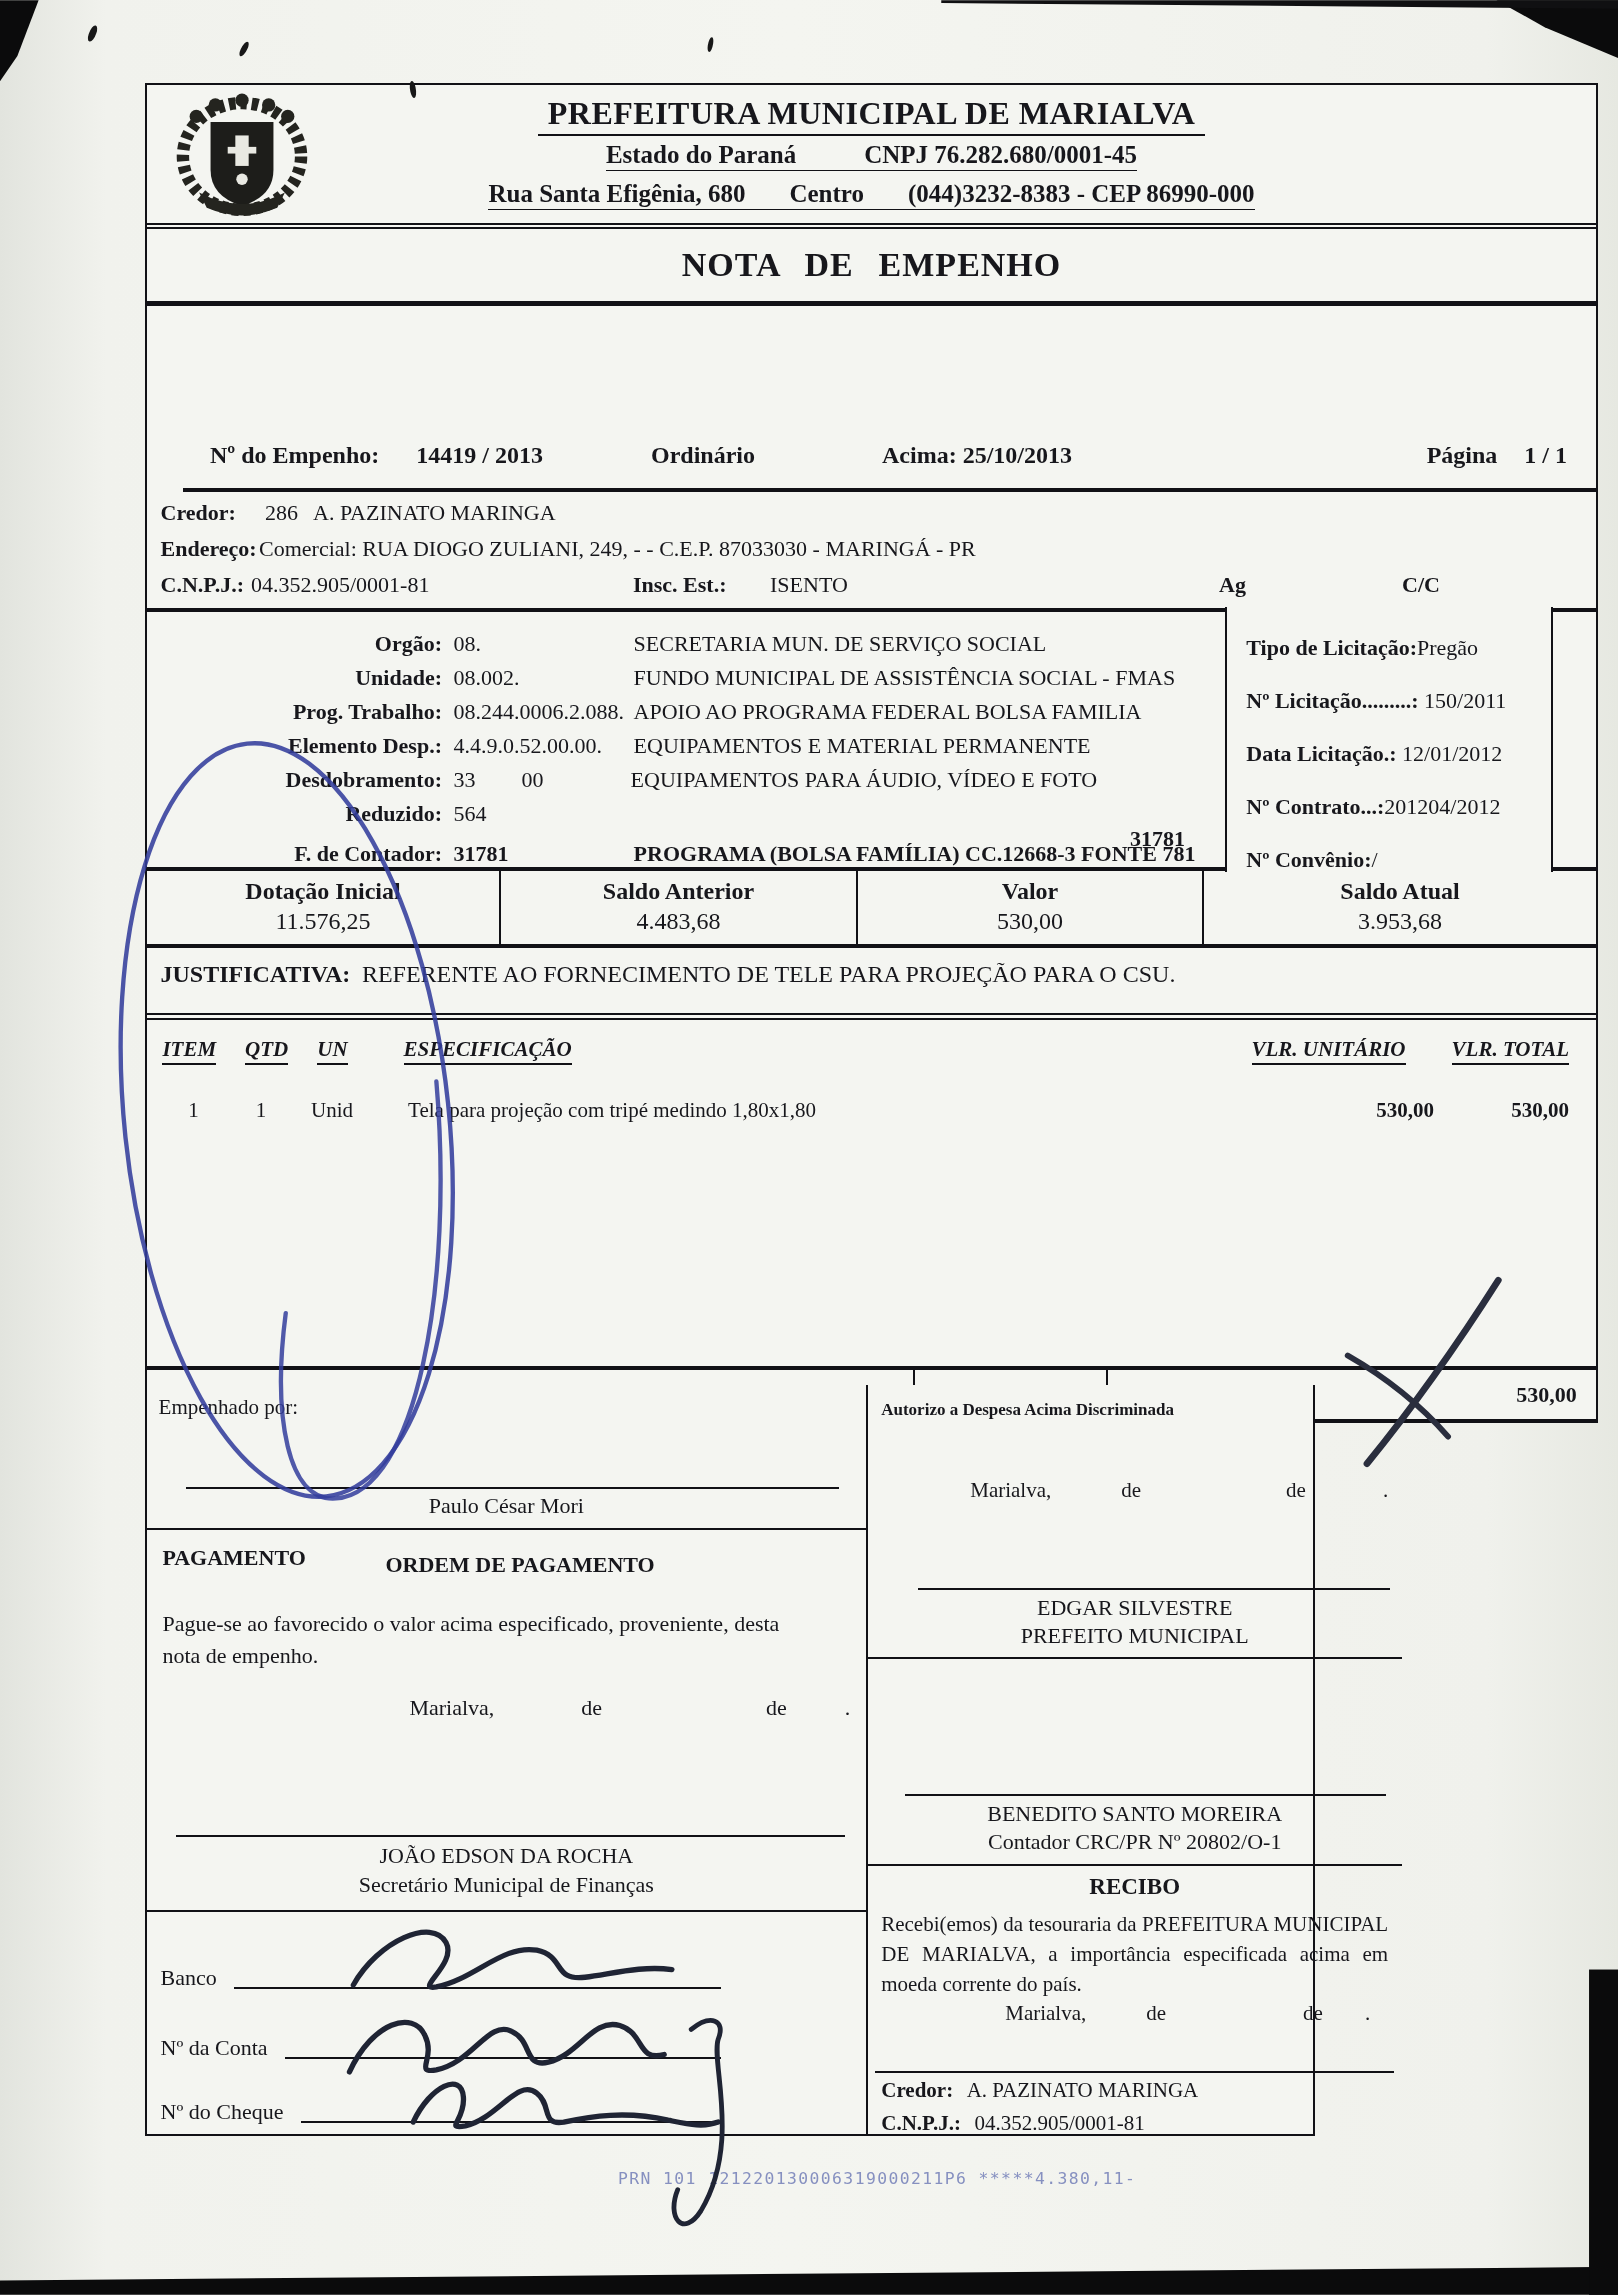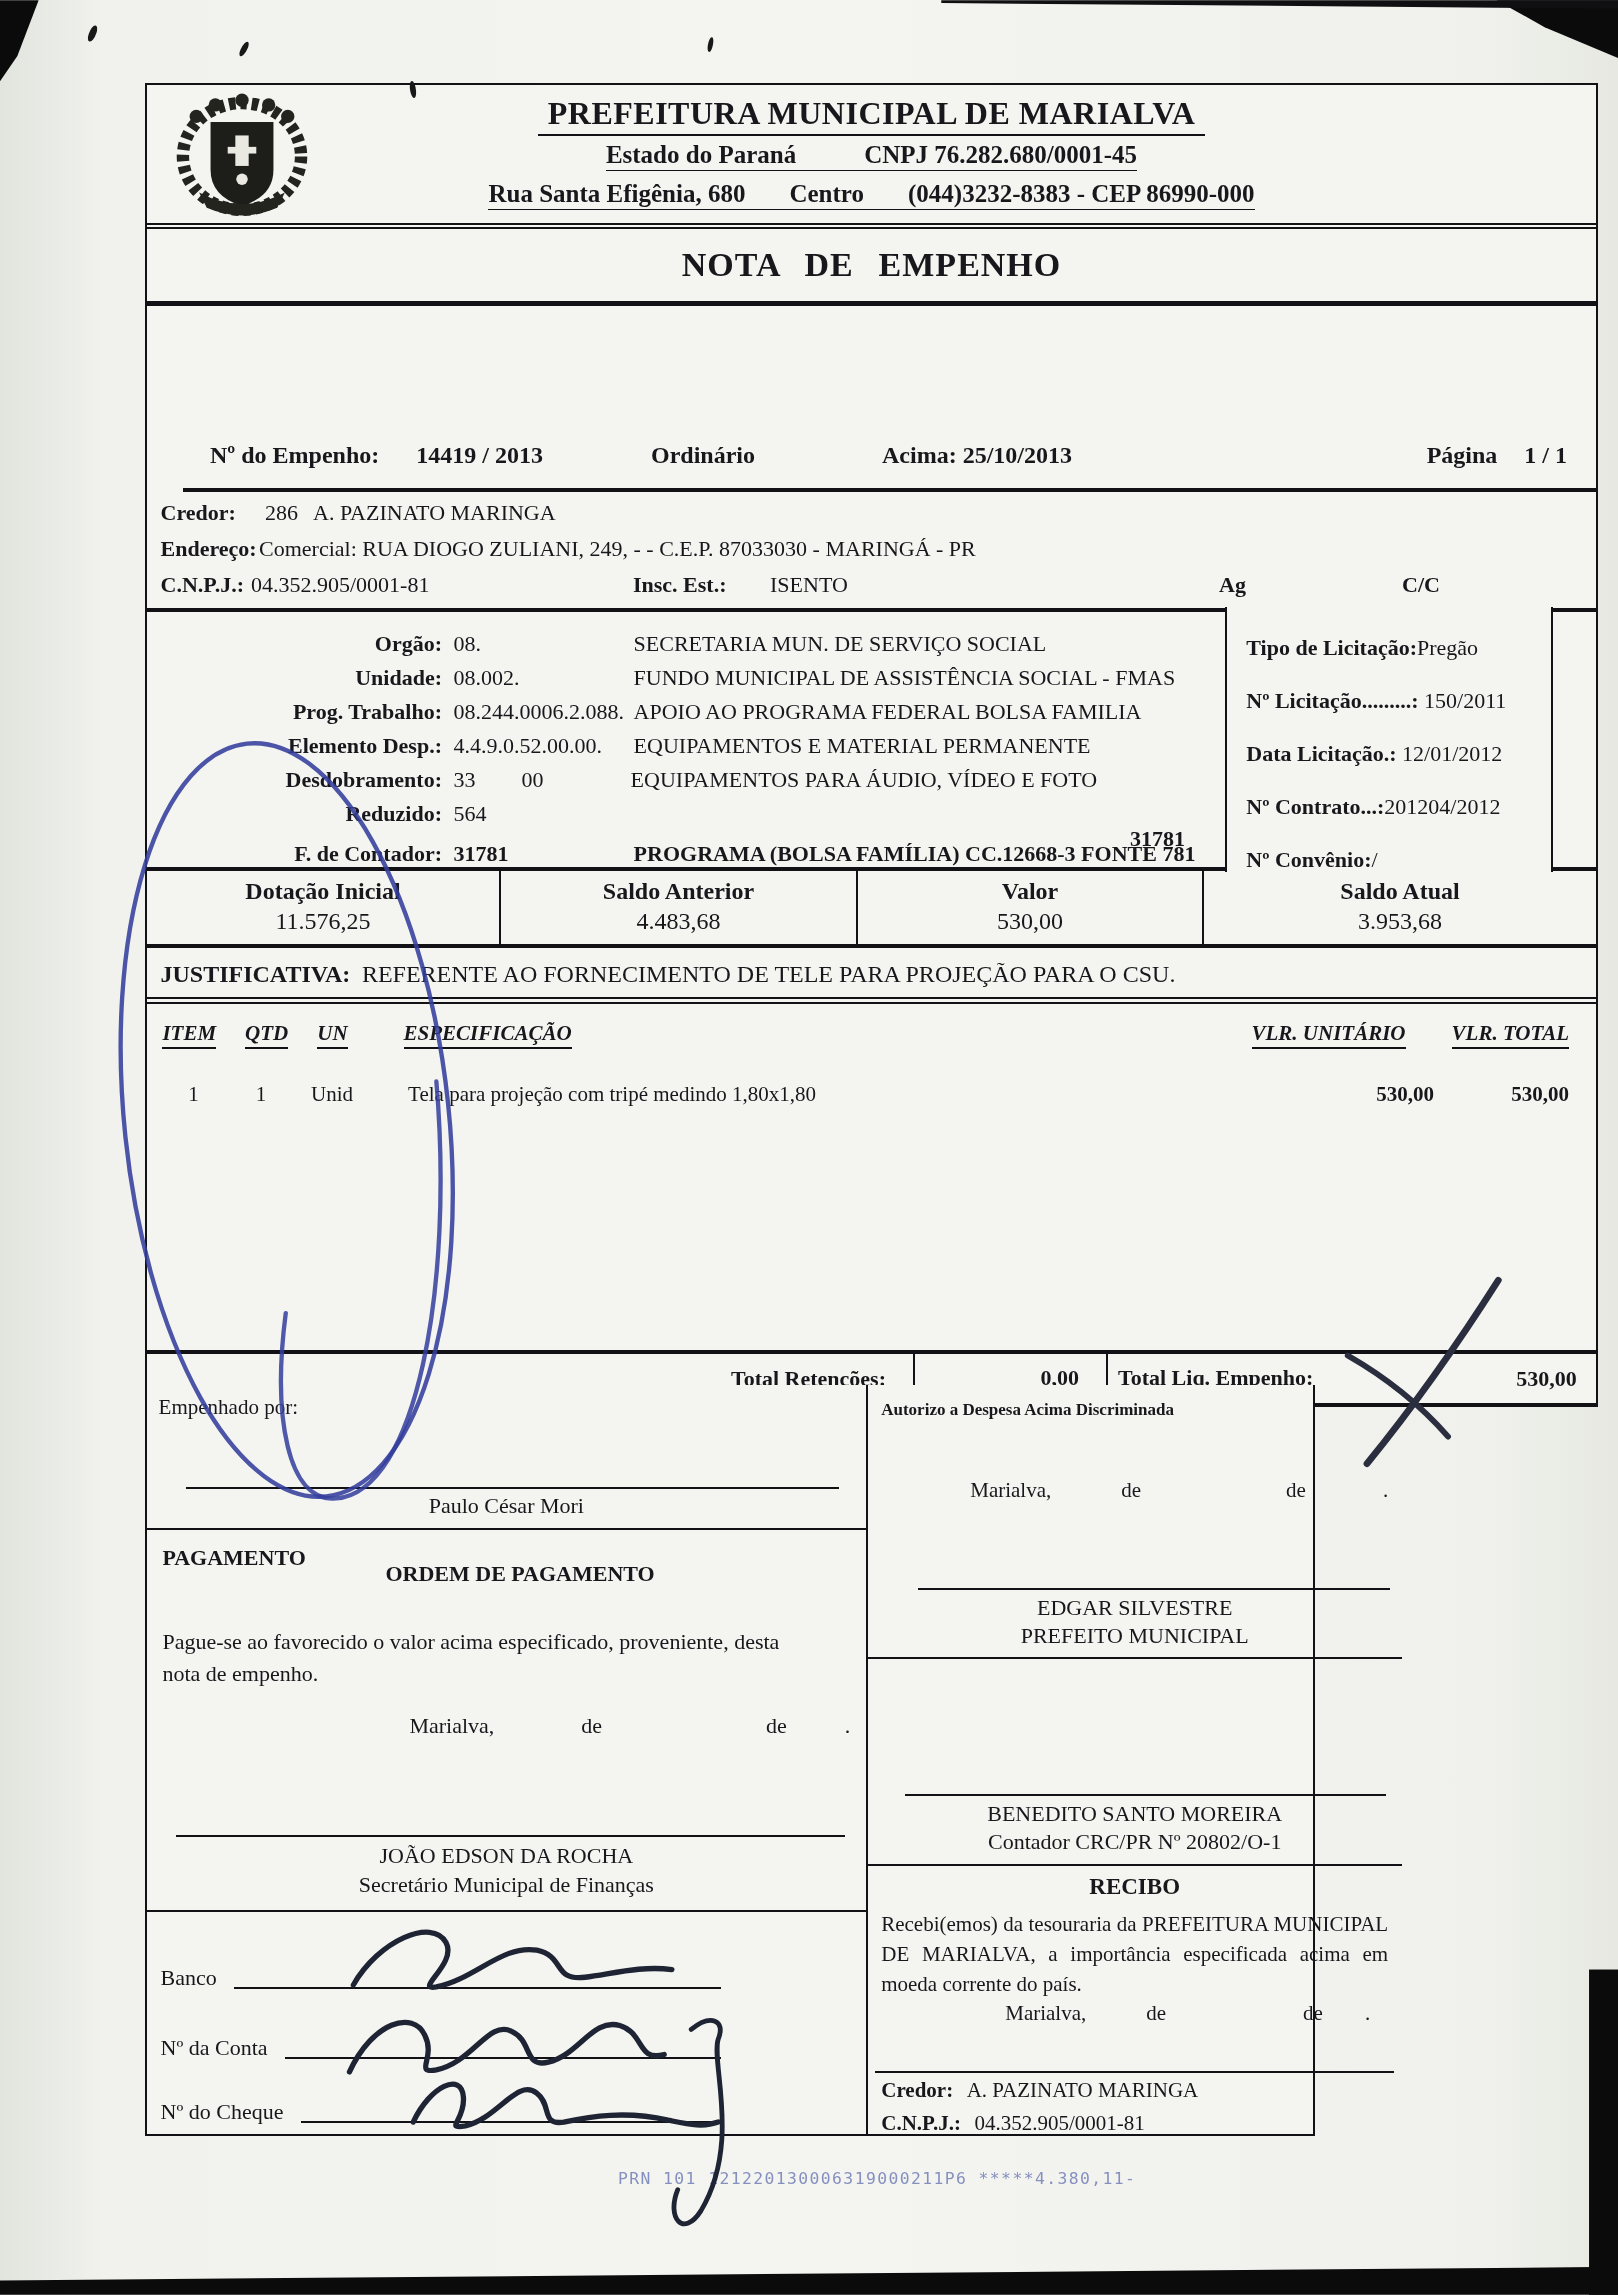--- a/index.html
+++ b/index.html
@@ -49,21 +49,21 @@
            border-left:2.9px solid #111116; border-right:2.9px solid #111116; padding:25px 0 0 19.3px; font-size:22px; background:#f4f5f1; }
   .licit .lrow { margin-bottom:22px; line-height:31px; white-space:nowrap; }
   .licit b { font-weight:bold; }
   
   .saldo { display:flex; height:77px; border-bottom:4.8px solid #111116; text-align:center; font-size:24px; }
   .s-col { padding-top:6.8px; }
   .s-col:nth-child(1){ width:352px; } .s-col:nth-child(2){ width:357px; border-left:2.9px solid #111116; }
   .s-col:nth-child(3){ width:346px; border-left:2.9px solid #111116; } .s-col:nth-child(4){ flex:1; border-left:2.9px solid #111116; }
   .s-h { font-weight:bold; } .s-v { margin-top:2.9px; }
   
-  .justif { height:56px; border-bottom:7.7px double #111116; padding:12.6px 0 0 13.5px; font-size:24px; white-space:nowrap; }
+  .justif { height:72px; border-bottom:7.7px double #111116; padding:12.6px 0 0 13.5px; font-size:24px; white-space:nowrap; }
   .justif b { font-weight:bold; } .justif span { margin-left:11.6px; }
   
   .it-head { display:flex; padding:17.4px 15.4px 3.9px; font-size:21px; font-weight:bold; font-style:italic; }
   .it-head span { border-bottom:2.9px solid #111116; padding-bottom:1px; white-space:nowrap; }
   .ith-qtd { margin-left:29px; } .ith-un { margin-left:29px; } .ith-espec { margin-left:56px; }
   .it-head .flexsp { flex:1; border:none; }
   .ith-total { margin-left:46px; margin-right:11.6px; }
   .it-row { display:flex; padding:29px 15.4px 0; font-size:21px; }
   .itr-item { width:62px; text-align:center; } .itr-qtd { width:58px; text-align:center; margin-left:7.7px; }
   .itr-un { width:62px; margin-left:21px; } .itr-espec { margin-left:35px; white-space:nowrap; }
@@ -81,21 +81,21 @@
   .form-bottom { position:absolute; left:145px; top:1385px; width:1170px; height:751px;
                  border:2.9px solid #111116; border-top:none; display:flex; background:#f4f5f1; }
   .col-l { width:755px; border-right:2.9px solid #111116; display:flex; flex-direction:column; }
   .col-r { flex:1; display:flex; flex-direction:column; }
   .box-empenhado { height:145px; border-bottom:2.9px solid #111116; position:relative; padding:9.7px 0 0 11.6px; font-size:21px; }
   .sigline { position:absolute; border-top:2.9px solid #111116; }
   .be-line { left:39px; right:27px; top:102px; }
   .be-name { position:absolute; top:108px; left:0; right:0; text-align:center; font-size:22px; }
   .box-pagamento { height:382px; border-bottom:2.9px solid #111116; position:relative; padding:15.4px 15.4px 0; font-size:22px; }
   .pg-titlerow { display:flex; font-weight:bold; }
-  .pg-ordem { margin:16px auto; padding-right:116px; }
+  .pg-ordem { margin:7px auto; padding-right:116px; }
   .pg-text { margin-top:23px; line-height:32px; padding-right:33px; }
   .cityrow { white-space:nowrap; }
   .pg-city { margin-top:23px; padding-left:247px; }
   .cityrow .d1 { margin-left:87px; } .cityrow .d2 { margin-left:164px; } .cityrow .dt { margin-left:58px; }
   .pg-line { left:29px; right:21px; top:305px; }
   .pg-names { position:absolute; top:311px; left:0; right:0; text-align:center; font-size:22px; line-height:29px; }
   .box-bank { flex:1; padding:21px 0 0 13.5px; font-size:22px; }
   .bk-row { display:flex; align-items:flex-end; }
   .bk-row:nth-child(1){ height:60px; } .bk-row:nth-child(2){ height:70px; } .bk-row:nth-child(3){ height:64px; }
   .bk-label { padding-bottom:1.9px; white-space:nowrap; }

